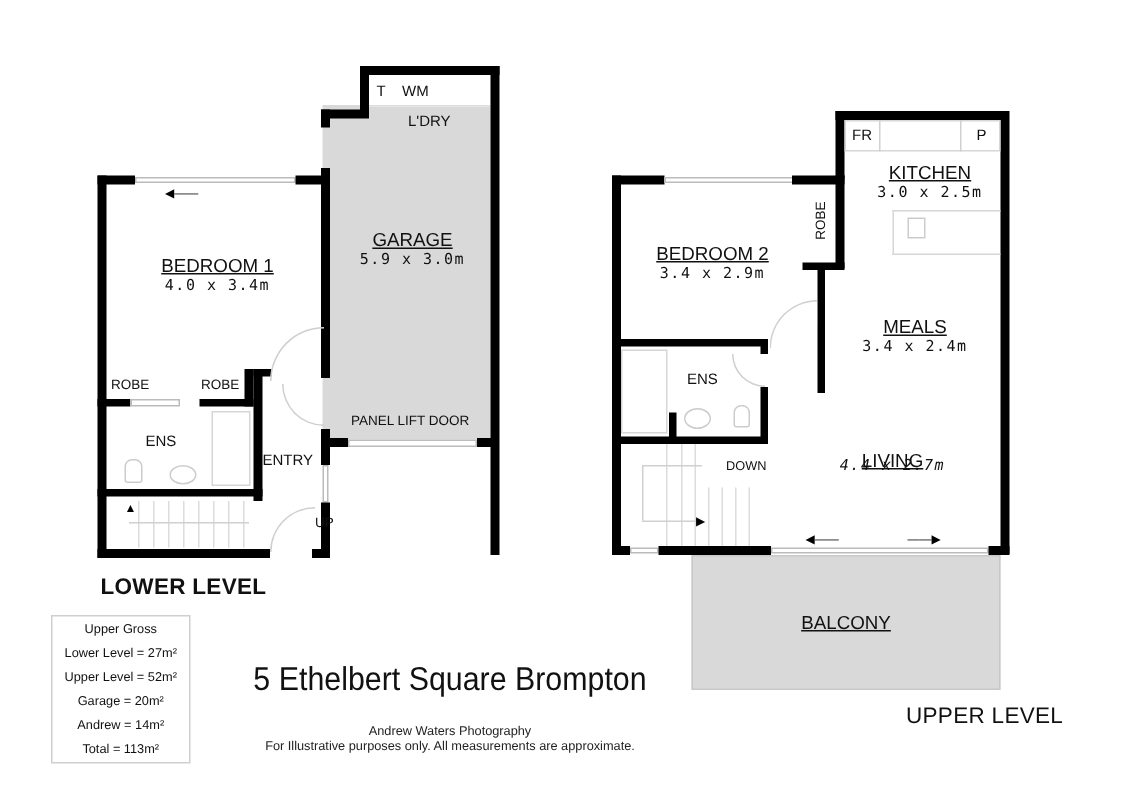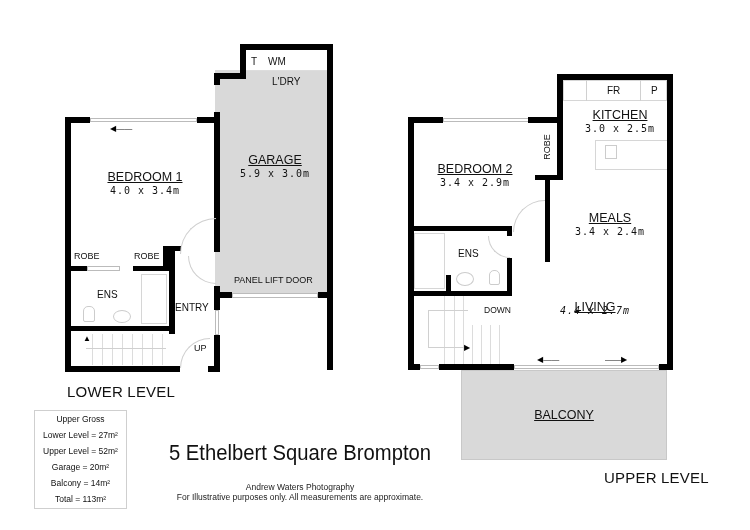--- a/index.html
+++ b/index.html
@@ -86,24 +86,24 @@
   <div class="lbl" style="left:268px;top:56px;font-size:10px;text-align:center;">WM</div>
   <div class="lbl" style="left:272px;top:76px;font-size:10px;">L'DRY</div>
   <div class="lbl big" style="left:220px;top:153px;width:110px;">GARAGE</div>
   <div class="lbl dim" style="left:220px;top:168px;width:110px;">5.9 x 3.0m</div>
   <div class="lbl big" style="left:80px;top:170px;width:130px;">BEDROOM 1</div>
   <div class="lbl dim" style="left:80px;top:185px;width:130px;">4.0 x 3.4m</div>
   <div class="lbl" style="left:74px;top:251px;font-size:9px;">ROBE</div>
   <div class="lbl" style="left:134px;top:251px;font-size:9px;">ROBE</div>
   <div class="lbl" style="left:97px;top:289px;font-size:10px;">ENS</div>
   <div class="lbl" style="left:175px;top:302px;font-size:10px;">ENTRY</div>
-  <div class="lbl" style="left:158px;top:343px;font-size:9px;padding-left:36px;">UP</div>
+  <div class="lbl" style="left:174px;top:343px;font-size:9px;padding-left:36px;">UP</div>
   <div class="lbl" style="left:234px;top:275px;font-size:9px;">PANEL LIFT DOOR</div>
 
-  <div class="level" style="left:67px;top:383px;">LOWER LEVEL</div>
+  <div class="level" style="left:67px;top:383px;font-weight:bold;">LOWER LEVEL</div>
 </div>
 
 <div>
 
   <div class="grey" style="left:461px;top:370px;width:206px;height:90px;border:1px solid #c8c8c8;box-sizing:border-box;"></div>
 
   <div class="wall" style="left:557px;top:74px;width:115px;height:6px;"></div>
   <div class="wall" style="left:667px;top:74px;width:6px;height:295px;"></div>
   <div class="wall" style="left:557px;top:74px;width:6px;height:45px;"></div>
   <div class="wall" style="left:408px;top:117px;width:6px;height:252px;"></div>
@@ -148,21 +148,21 @@
     <div class="stairline" style="left:472px;top:325px;height:39px;"></div>
     <div class="stairline" style="left:481px;top:325px;height:39px;"></div>
     <div class="stairline" style="left:490px;top:325px;height:39px;"></div>
     <div class="stairline" style="left:499px;top:325px;height:39px;"></div>
     <div class="line" style="left:428px;top:310px;width:40px;height:1px;"></div>
     <div class="line" style="left:428px;top:310px;width:1px;height:37px;"></div>
     <div class="line" style="left:428px;top:347px;width:40px;height:1px;"></div>
     <div class="arrow" style="left:464px;top:344px;">▶</div>
   </div>
 
-  <div class="lbl" style="left:568px;top:85px;font-size:10px;margin-left:39px;">FR</div>
+  <div class="lbl" style="left:568px;top:85px;font-size:10px;">FR</div>
   <div class="lbl" style="left:651px;top:85px;font-size:10px;">P</div>
   <div class="lbl big" style="left:570px;top:108px;width:100px;">KITCHEN</div>
   <div class="lbl dim" style="left:570px;top:123px;width:100px;">3.0 x 2.5m</div>
   <div class="lbl" style="left:534px;top:142px;font-size:9px;transform:rotate(-90deg);">ROBE</div>
   <div class="lbl big" style="left:420px;top:162px;width:110px;">BEDROOM 2</div>
   <div class="lbl dim" style="left:420px;top:177px;width:110px;">3.4 x 2.9m</div>
   <div class="lbl big" style="left:560px;top:211px;width:100px;">MEALS</div>
   <div class="lbl dim" style="left:560px;top:226px;width:100px;">3.4 x 2.4m</div>
   <div class="lbl" style="left:458px;top:248px;font-size:10px;">ENS</div>
   <div class="lbl" style="left:484px;top:305px;font-size:8.5px;">DOWN</div>
@@ -171,21 +171,21 @@
   <div class="lbl big" style="left:514px;top:408px;width:100px;">BALCONY</div>
 
   <div class="level" style="left:564px;top:469px;margin-left:40px;">UPPER LEVEL</div>
 </div>
 
 <div class="areabox">
   <div>Upper Gross</div>
   <div>Lower Level = 27m²</div>
   <div>Upper Level = 52m²</div>
   <div>Garage = 20m²</div>
-  <div>Balcony = 14m²</div>
+  <div>Andrew = 14m²</div>
   <div>Total = 113m²</div>
 </div>
 
 <div class="addr">5 Ethelbert Square Brompton</div>
 <div class="disc">
   <div>Andrew Waters Photography</div>
   <div>For Illustrative purposes only.  All measurements are approximate.</div>
 </div>
 
 </body></html>

